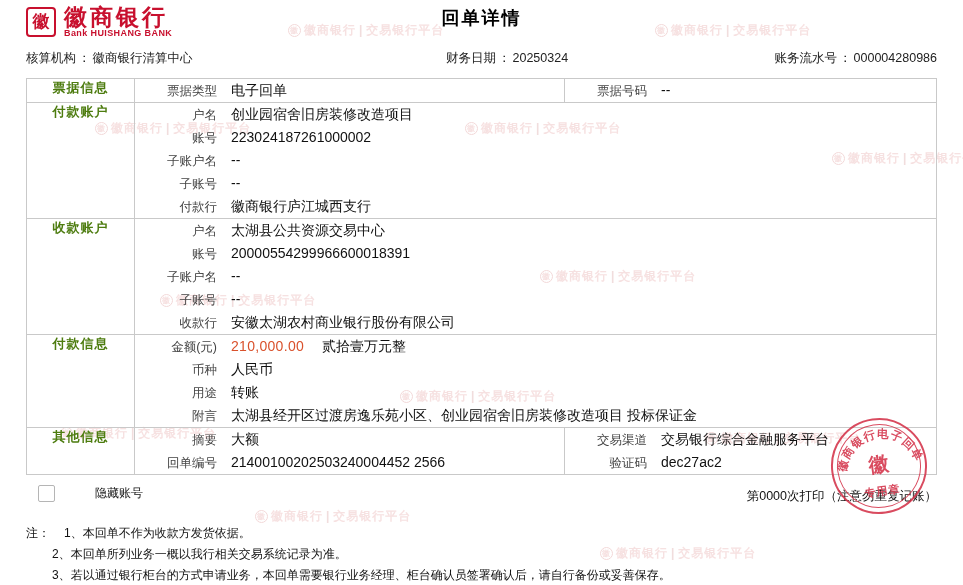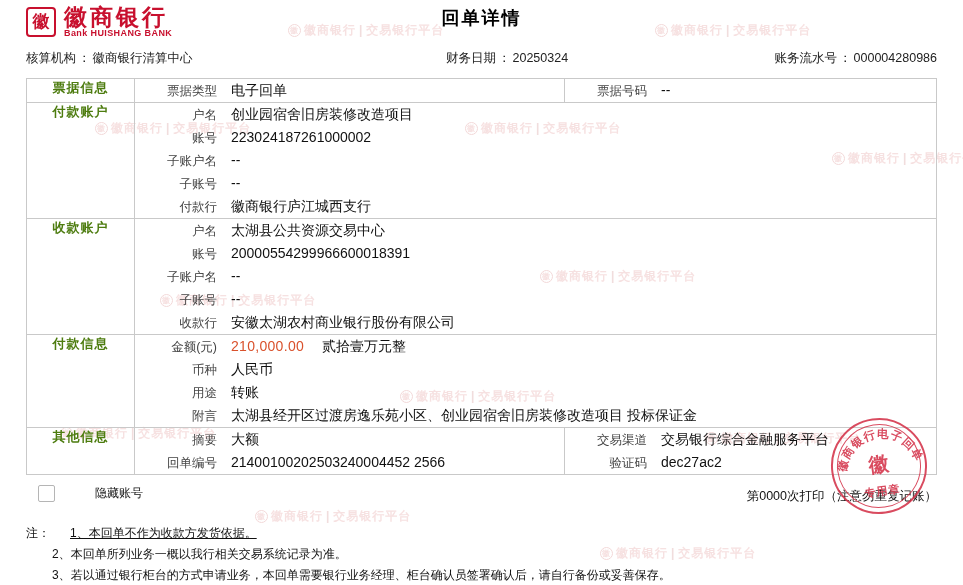--- a/index.html
+++ b/index.html
@@ -252,21 +252,21 @@
     text-align: center;
   }
   .notes {
     margin-top: 12px;
     font-size: 12px;
     color: #111;
     line-height: 1.75;
   }
   .notes .nlead { float: left; }
   .note-line { padding-left: 0; }
-  .note-items { margin-left: 20px; text-decoration: underline; }
+  .note-items { margin-left: 14px; }
   .note-item { white-space: nowrap; }
 </style>
 </head>
 <body>
 
 <div id="page">
 
   <div class="wm" style="left:288px; top:22px;"><span class="wm-circle">徽</span><span>徽商银行</span><span class="wm-sep">|</span><span>交易银行平台</span></div>
   <div class="wm" style="left:655px; top:22px;"><span class="wm-circle">徽</span><span>徽商银行</span><span class="wm-sep">|</span><span>交易银行平台</span></div>
   <div class="wm" style="left:95px; top:120px;"><span class="wm-circle">徽</span><span>徽商银行</span><span class="wm-sep">|</span><span>交易银行平台</span></div>

